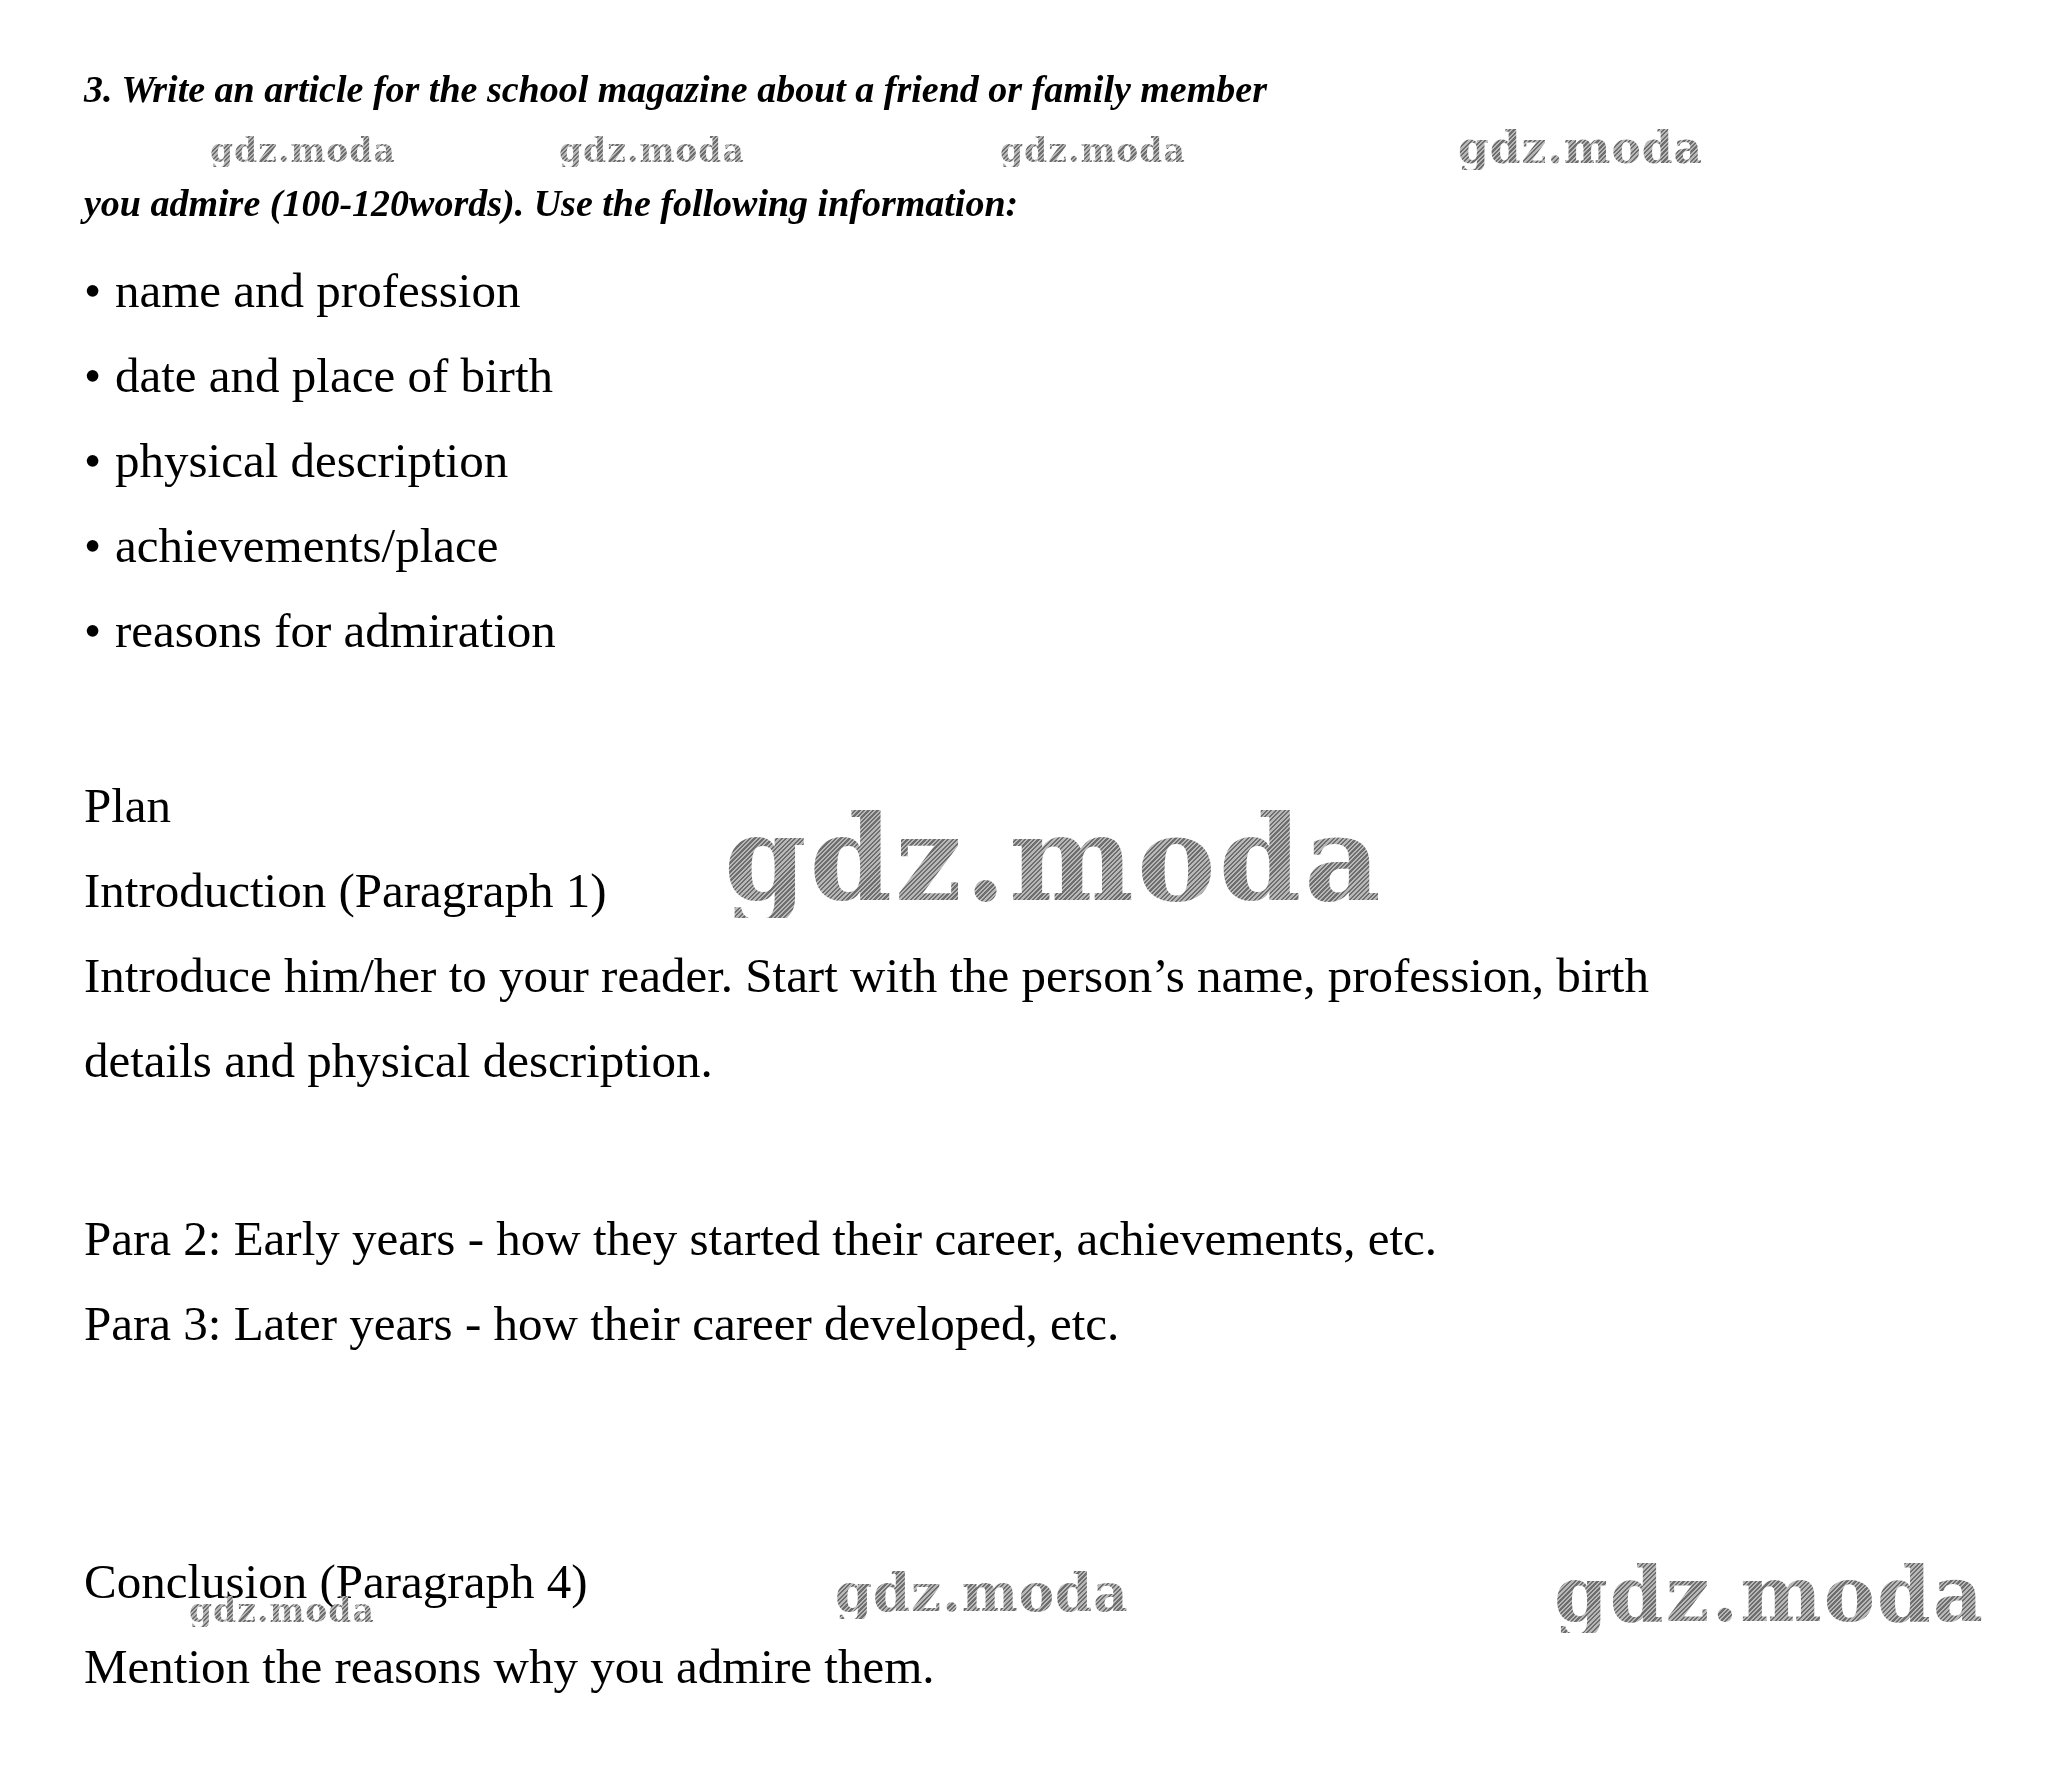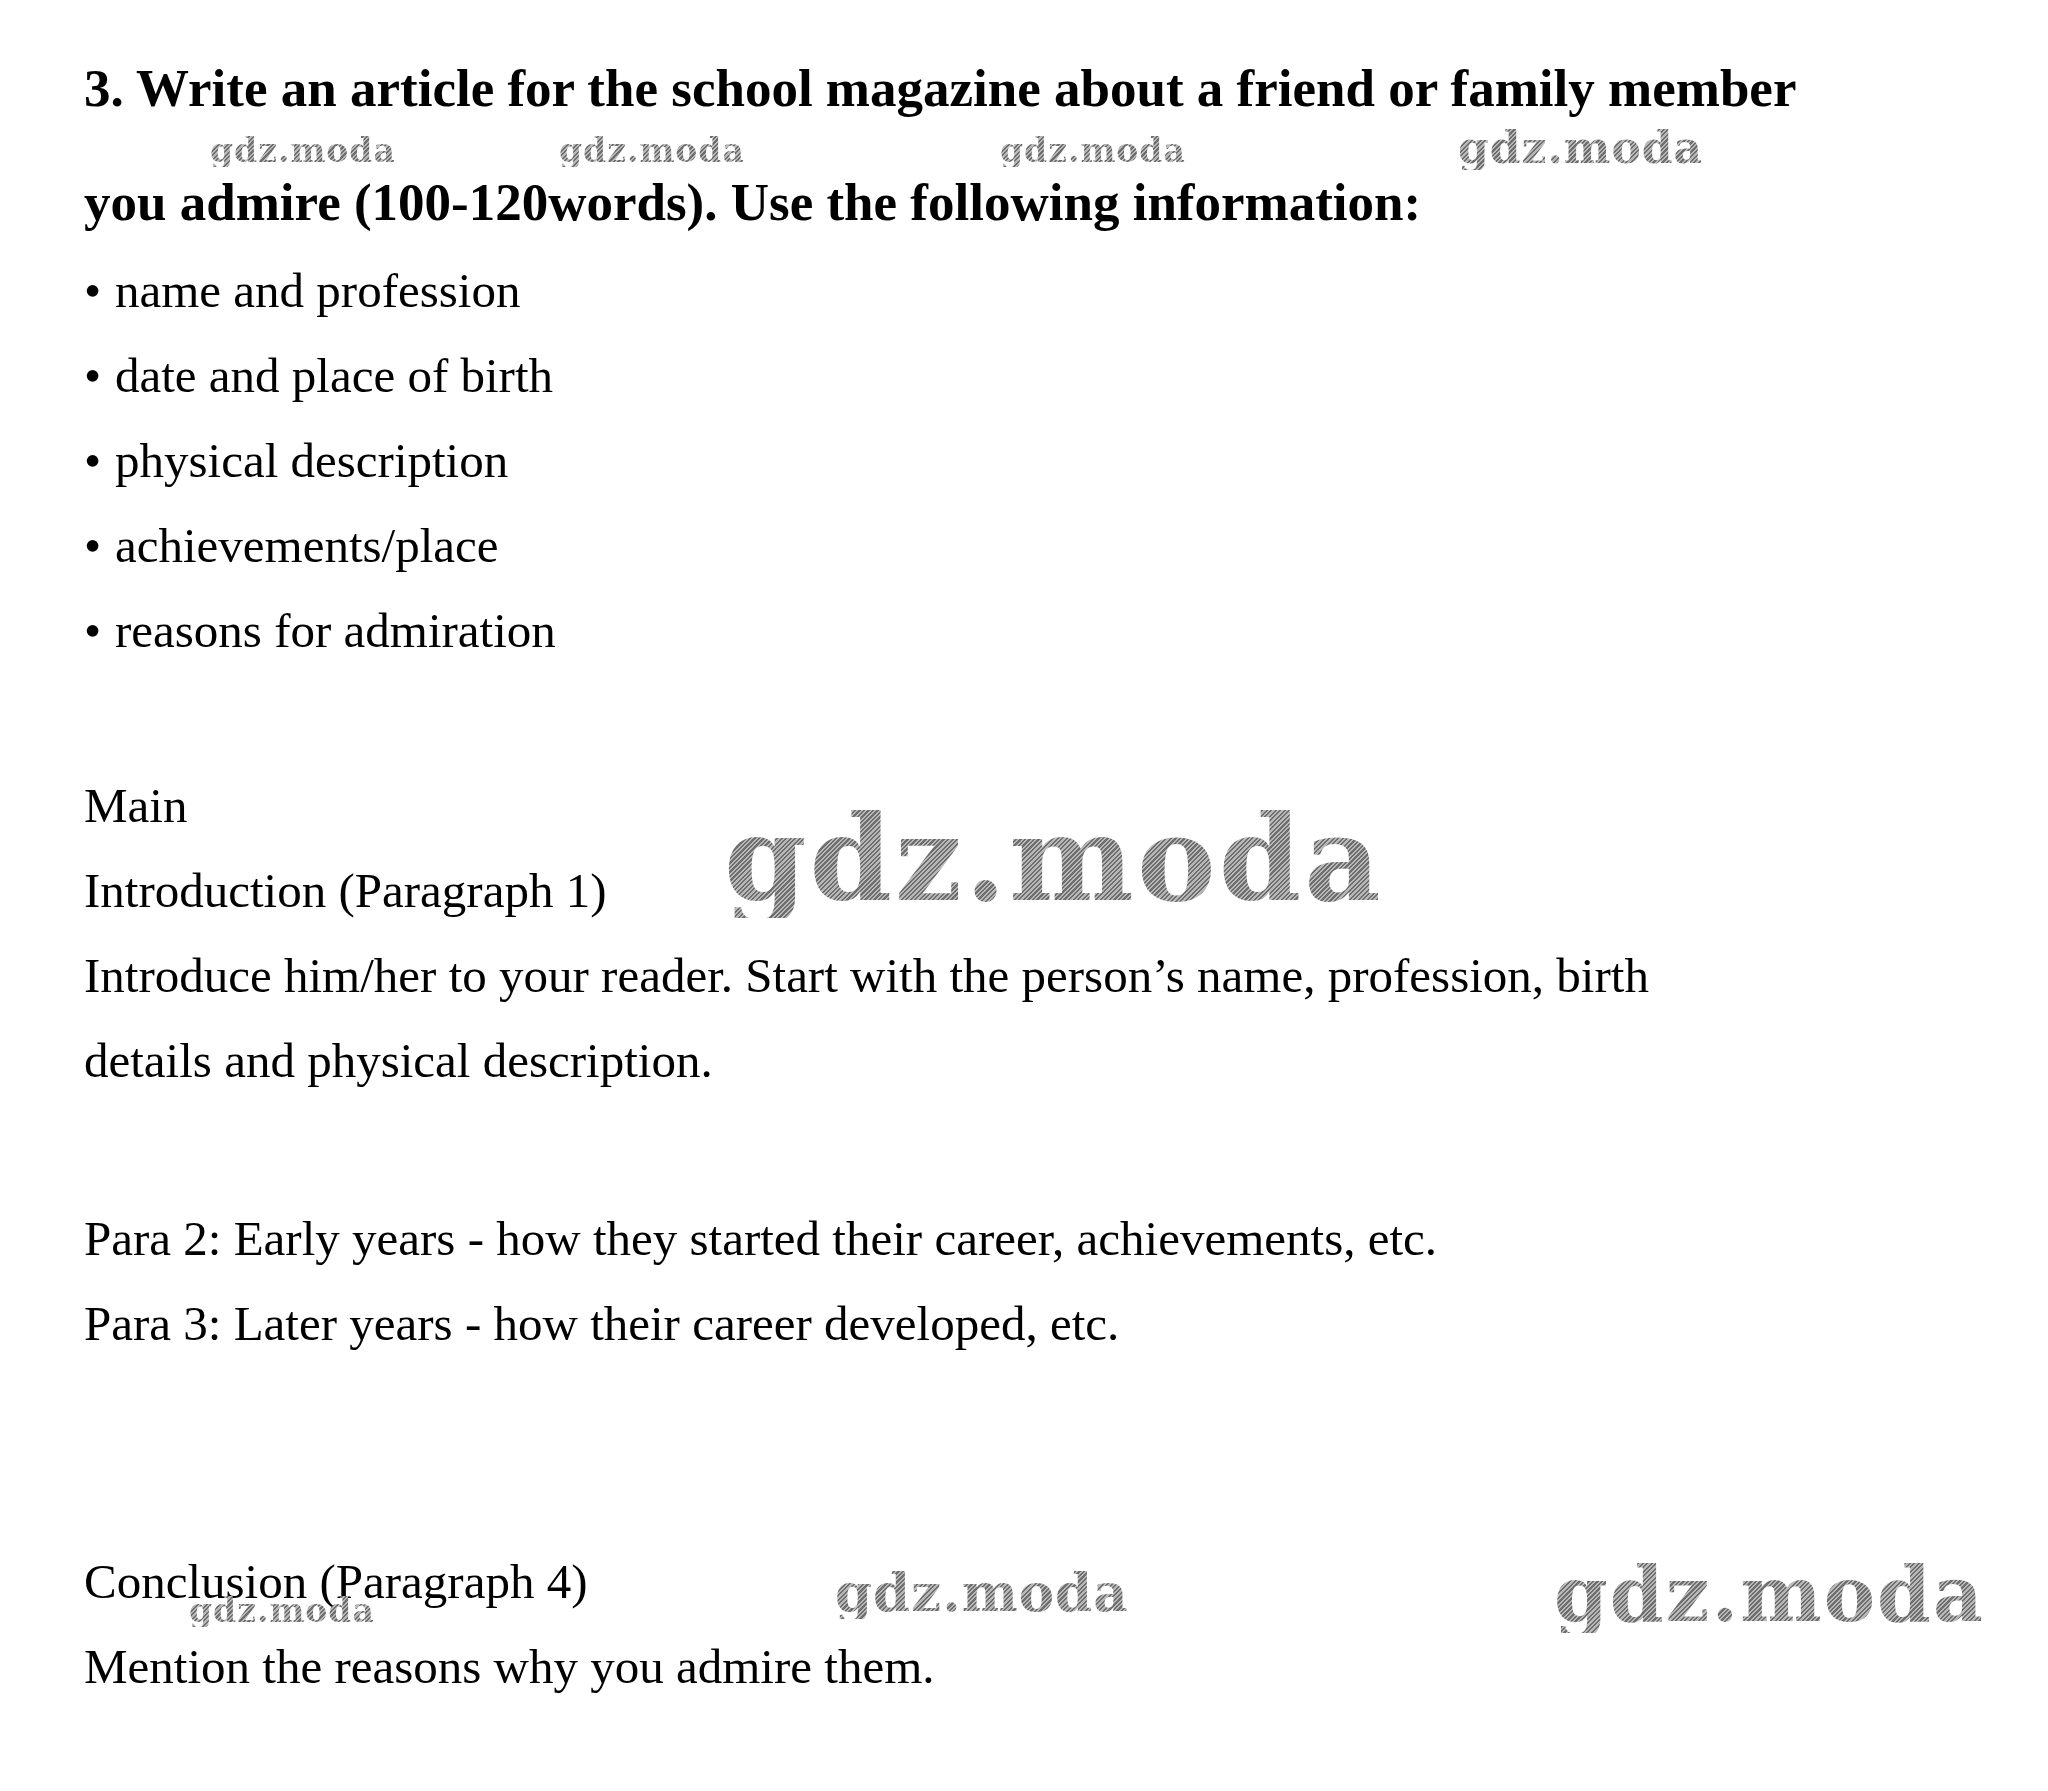--- a/index.html
+++ b/index.html
@@ -27,22 +27,23 @@
   .line {
     display: flex;
     align-items: center;
     height: 85px;
     white-space: pre;
     font-size: 49px;
     line-height: 1;
   }
   .title-block .line {
     height: 114px;
-    font-size: 53px;
+    font-size: 38px;
     font-weight: bold;
+    font-style: italic;
   }
   .marker {
     margin-right: 13.8px;
   }
   
   .wm {
     position: absolute;
     font-family: "DejaVu Serif", "Liberation Serif", serif;
     font-weight: bold;
     color: #8a8a8a;
@@ -92,21 +93,21 @@
     </div>
     <div class="line">
       <span class="marker">•</span><span>achievements/place</span>
     </div>
     <div class="line">
       <span class="marker">•</span><span>reasons for admiration</span>
     </div>
   </div>
 
   <div class="block" style="top: 763px;">
-    <div class="line">Main</div>
+    <div class="line">Plan</div>
     <div class="line">Introduction (Paragraph 1)</div>
     <div class="line">Introduce him/her to your reader. Start with the person’s name, profession, birth</div>
     <div class="line">details and physical description.</div>
   </div>
 
   <div class="block" style="top: 1196px;">
     <div class="line">Para 2: Early years - how they started their career, achievements, etc.</div>
     <div class="line">Para 3: Later years - how their career developed, etc.</div>
   </div>
 

